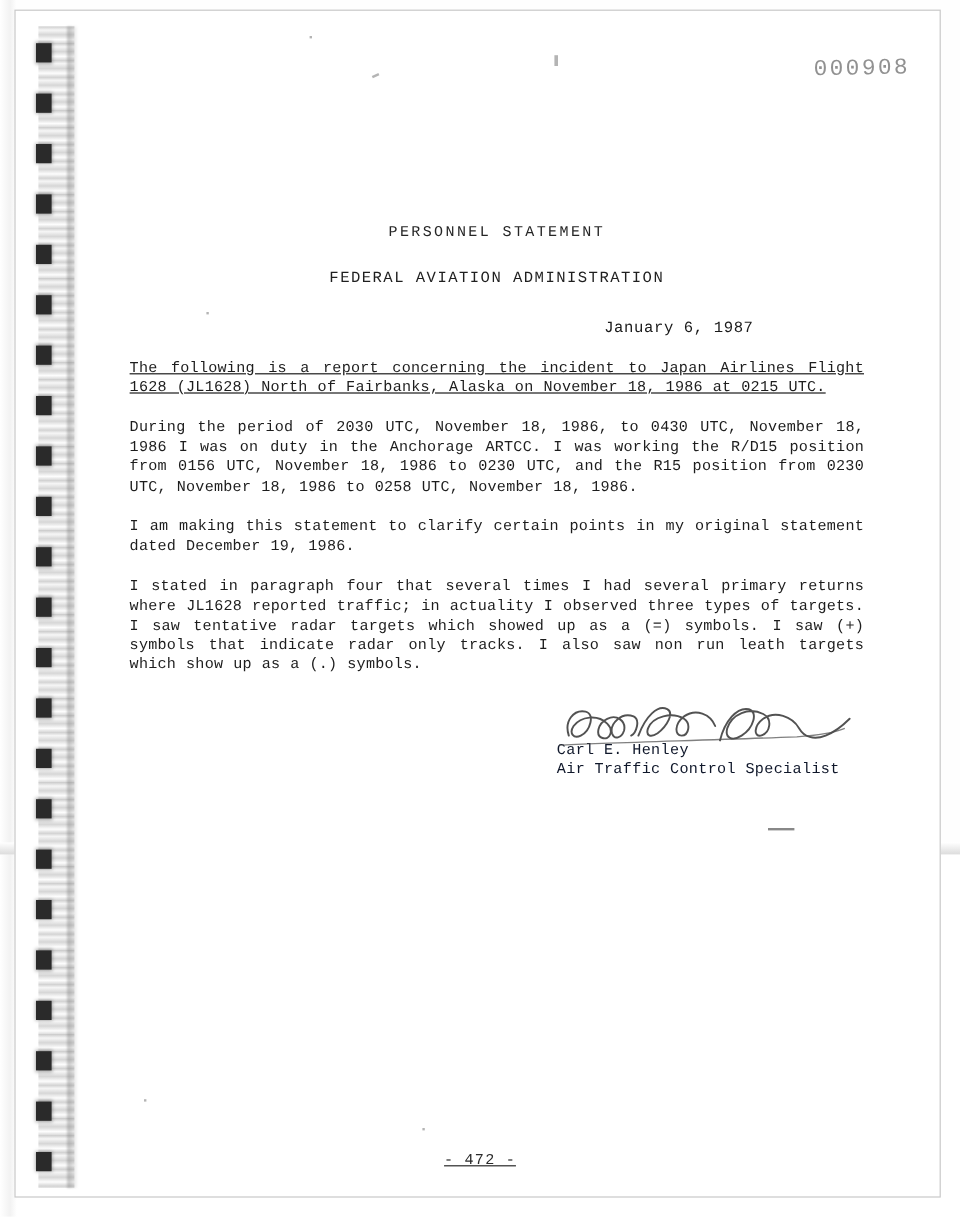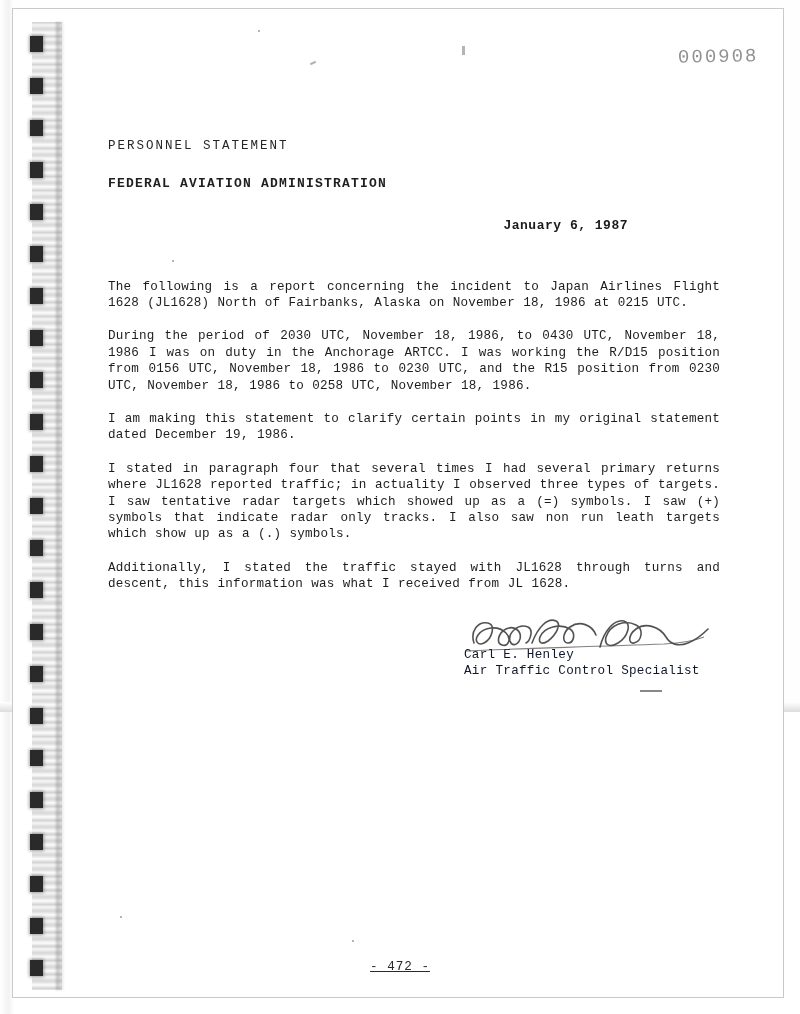--- a/index.html
+++ b/index.html
@@ -107,60 +107,60 @@
   }
 
   .content {
     position: absolute;
     left: 108px;
     top: 140px;
     width: 612px;
   }
 
   .title-block {
+    text-align: center;
     line-height: 1.0;
+    margin-top: 48px;
   }
   .t-personnel {
     font-size: 12.5px;
     letter-spacing: 2.0px;
     margin-bottom: 24px;
     color: #262626;
   }
   .t-faa {
     font-size: 13px;
     letter-spacing: 1.2px;
     color: #1f1f1f;
     margin-bottom: 6px;
-    font-weight: bold;
   }
   .t-artcc {
     font-size: 13px;
     letter-spacing: 0.6px;
     color: #1f1f1f;
   }
 
   .date-line {
     margin-top: 28px;
     text-align: right;
     padding-right: 92px;
     font-size: 13px;
     letter-spacing: 0.5px;
-    font-weight: bold;
   }
 
   p.para {
     font-size: 12.6px;
     line-height: 16.4px;
     letter-spacing: 0.2px;
     margin: 0 0 17px 0;
     text-align: justify;
     color: #1d1d1d;
     word-spacing: 0.5px;
   }
-  p.para.first { margin-top: 46px; }
+  p.para.first { margin-top: 18px; text-decoration: underline; }
   p.ref { margin-bottom: 17px; }
 
   .sig-block {
     margin-top: 54px;
     margin-left: 356px;
     position: relative;
   }
   .signature {
     position: absolute;
     left: 0;
@@ -251,21 +251,20 @@
     </div>
 
     <div class="date-line">January 6, 1987</div>
 
     <p class="para first">The following is a report concerning the incident to Japan Airlines Flight 1628 (JL1628) North of Fairbanks, Alaska on November 18, 1986 at 0215 UTC.</p>
     <p class="para">During the period of 2030 UTC, November 18, 1986, to 0430 UTC, November 18, 1986 I was on duty in the Anchorage ARTCC. I was working the R/D15 position from 0156 UTC, November 18, 1986 to 0230 UTC, and the R15 position from 0230 UTC, November 18, 1986 to 0258 UTC, November 18, 1986.</p>
     <p class="para">I am making this statement to clarify certain points in my original statement dated December 19, 1986.</p>
 
 
     <p class="para">I stated in paragraph four that several times I had several primary returns where JL1628 reported traffic; in actuality I observed three types of targets. I saw tentative radar targets which showed up as a (=) symbols. I saw (+) symbols that indicate radar only tracks. I also saw non run leath targets which show up as a (.) symbols.</p>
-    <p class="para">Additionally, I stated the traffic stayed with JL1628 through turns and descent, this information was what I received from JL 1628.</p>
 
     <div class="sig-block">
       <svg class="signature" viewBox="0 0 250 44" aria-hidden="true">
         <path d="M10,30 C6,18 14,8 24,10 C32,12 28,26 20,30 C14,33 10,28 14,22 C20,14 34,12 42,20 C48,26 44,34 38,32 C32,30 34,20 42,16 C50,12 58,18 56,26 C54,32 48,34 46,28 C44,20 54,10 64,14 C70,17 66,28 62,30 M68,30 C74,14 84,4 92,8 C98,11 92,22 84,28 C78,32 74,30 76,24 C80,14 96,10 106,16 C112,20 110,30 104,30 C98,30 98,20 106,14 C116,7 128,12 132,22 M136,34 C140,18 150,6 160,8 C168,10 164,24 154,30 C146,35 140,32 142,24 C146,12 160,6 172,12 C180,16 178,28 170,30 C164,31 164,22 172,16 C182,9 196,14 202,24 C206,31 214,34 224,30 C232,27 238,22 244,16" fill="none" stroke="#3a3a3a" stroke-width="1.6" stroke-linecap="round" stroke-linejoin="round" opacity="0.88"></path>
         <path d="M2,38 C40,36 120,34 200,31 C216,30 230,28 240,24" fill="none" stroke="#4a4a4a" stroke-width="1.1" opacity="0.7"></path>
       </svg>
       <div class="sig-name">Carl E. Henley</div>
       <div class="sig-title">Air Traffic Control Specialist</div>
     </div>
 

